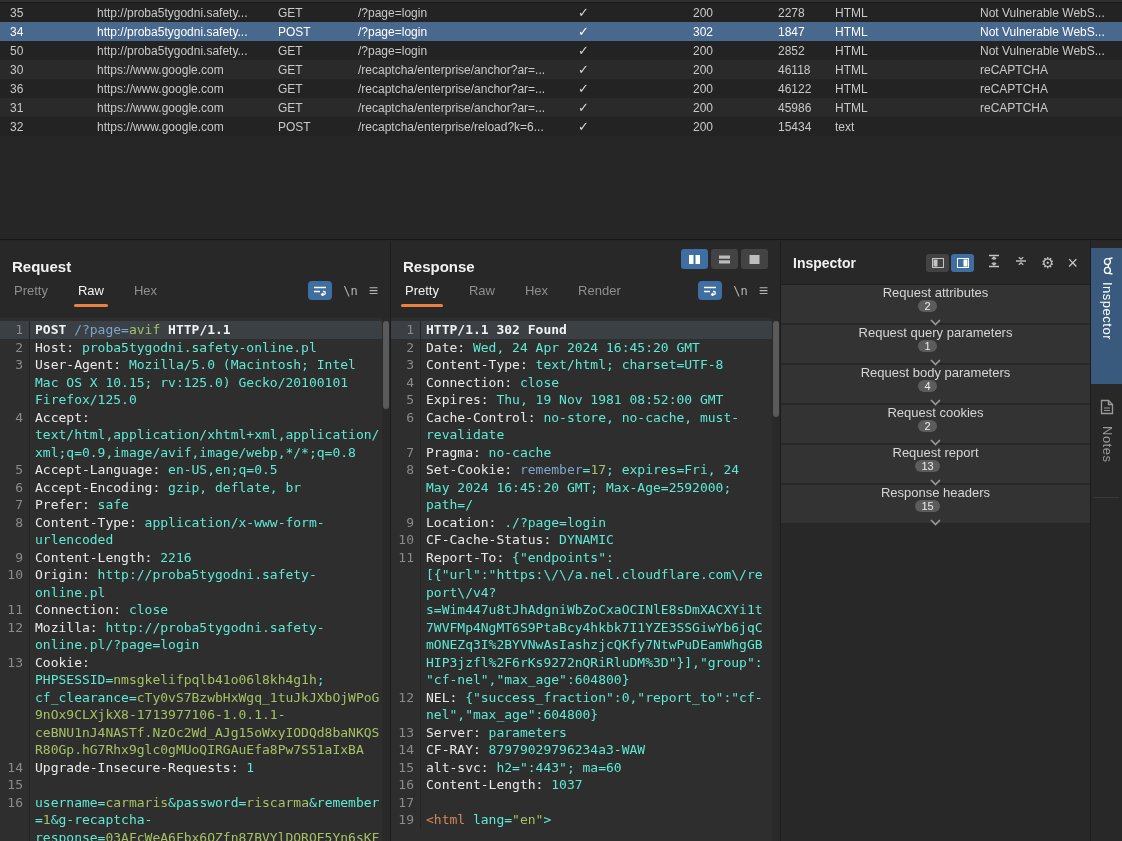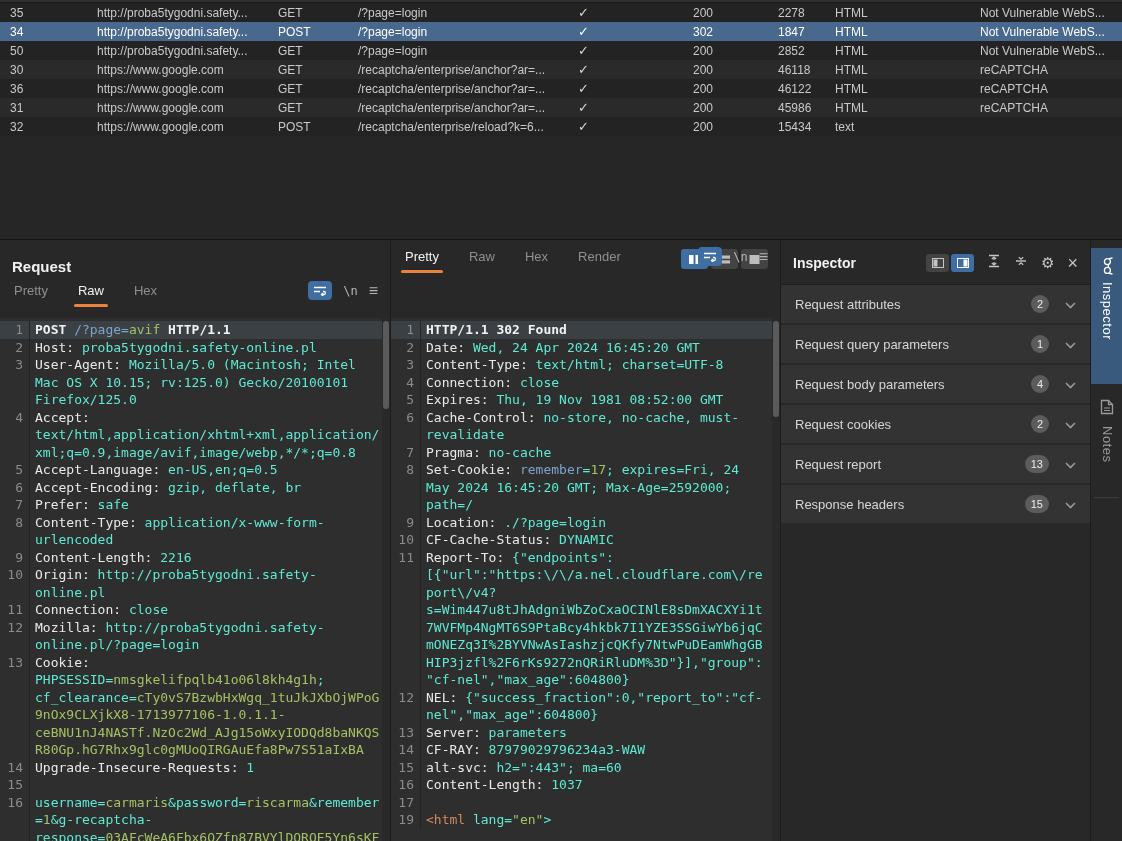--- a/index.html
+++ b/index.html
@@ -66,21 +66,21 @@
 
   
   .insp-header { display:flex; align-items:center; height:44px; padding:0 12px; border-bottom:1px solid #1f1f1f; }
   .insp-title { font-size:14px; font-weight:bold; color:#f1f1f1; flex:1; }
   .insp-icons { display:flex; align-items:center; gap:13px; }
   .insp-toggle-pair { display:flex; gap:2px; }
   .insp-toggle { width:23px; height:18px; background:#434343; border-radius:3px; display:flex; align-items:center; justify-content:center; }
   .insp-toggle.active { background:#3f6ea3; }
   .gear-glyph { font-size:15px; color:#c4c4c4; }
   .close-glyph { font-size:18px; color:#c4c4c4; line-height:14px; }
-  .insp-section { height:40px; display:flex; align-items:center; padding:0 14px; background:#333333; border-bottom:2px solid #282828; }
+  .insp-section { height:40px; display:flex; align-items:center; padding:0 14px; background:#333333; border-bottom:2px solid #282828;flex-direction:column; }
   .insp-label { flex:1; font-size:13px; color:#d6d6d6; }
   .insp-badge { background:#5c5c5c; color:#ececec; font-size:11px; border-radius:9px; min-width:18px; height:18px; display:flex; align-items:center; justify-content:center; padding:0 6px; margin-right:16px; }
 
   
   .side-tab { width:32px; display:flex; flex-direction:column; align-items:center; padding-top:9px; }
   .side-tab .vlabel { writing-mode:vertical-rl; font-size:13px; margin-top:7px; letter-spacing:0.5px; }
   #side-tab-inspector { position:absolute; top:7px; left:0; height:136px; background:#3a5a7d; }
   #side-tab-inspector .vlabel { color:#ffffff; }
   #side-tab-notes { position:absolute; top:149px; left:0; height:104px; }
   #side-tab-notes .vlabel { color:#9a9a9a; }
@@ -278,20 +278,21 @@
             <rect x="1" y="1.5" width="11" height="3.2" fill="#bdbdbd"></rect>
             <rect x="1" y="6.3" width="11" height="3.2" fill="#bdbdbd"></rect>
           </svg>
         </div>
         <div class="layout-btn">
           <svg width="13" height="11" viewBox="0 0 13 11">
             <rect x="1.5" y="1" width="10" height="9" fill="#bdbdbd"></rect>
           </svg>
         </div>
       </div>
+    <div class="panel-title">Response</div>
     <div class="tab-row">
       <div id="resp-tabs" style="display:flex;">
           <div class="tab active">Pretty</div>
           <div class="tab">Raw</div>
           <div class="tab">Hex</div>
           <div class="tab">Render</div>
         </div>
       <div class="editor-icons">
         <div class="wrap-btn">
           <svg width="14" height="11" viewBox="0 0 14 11">

